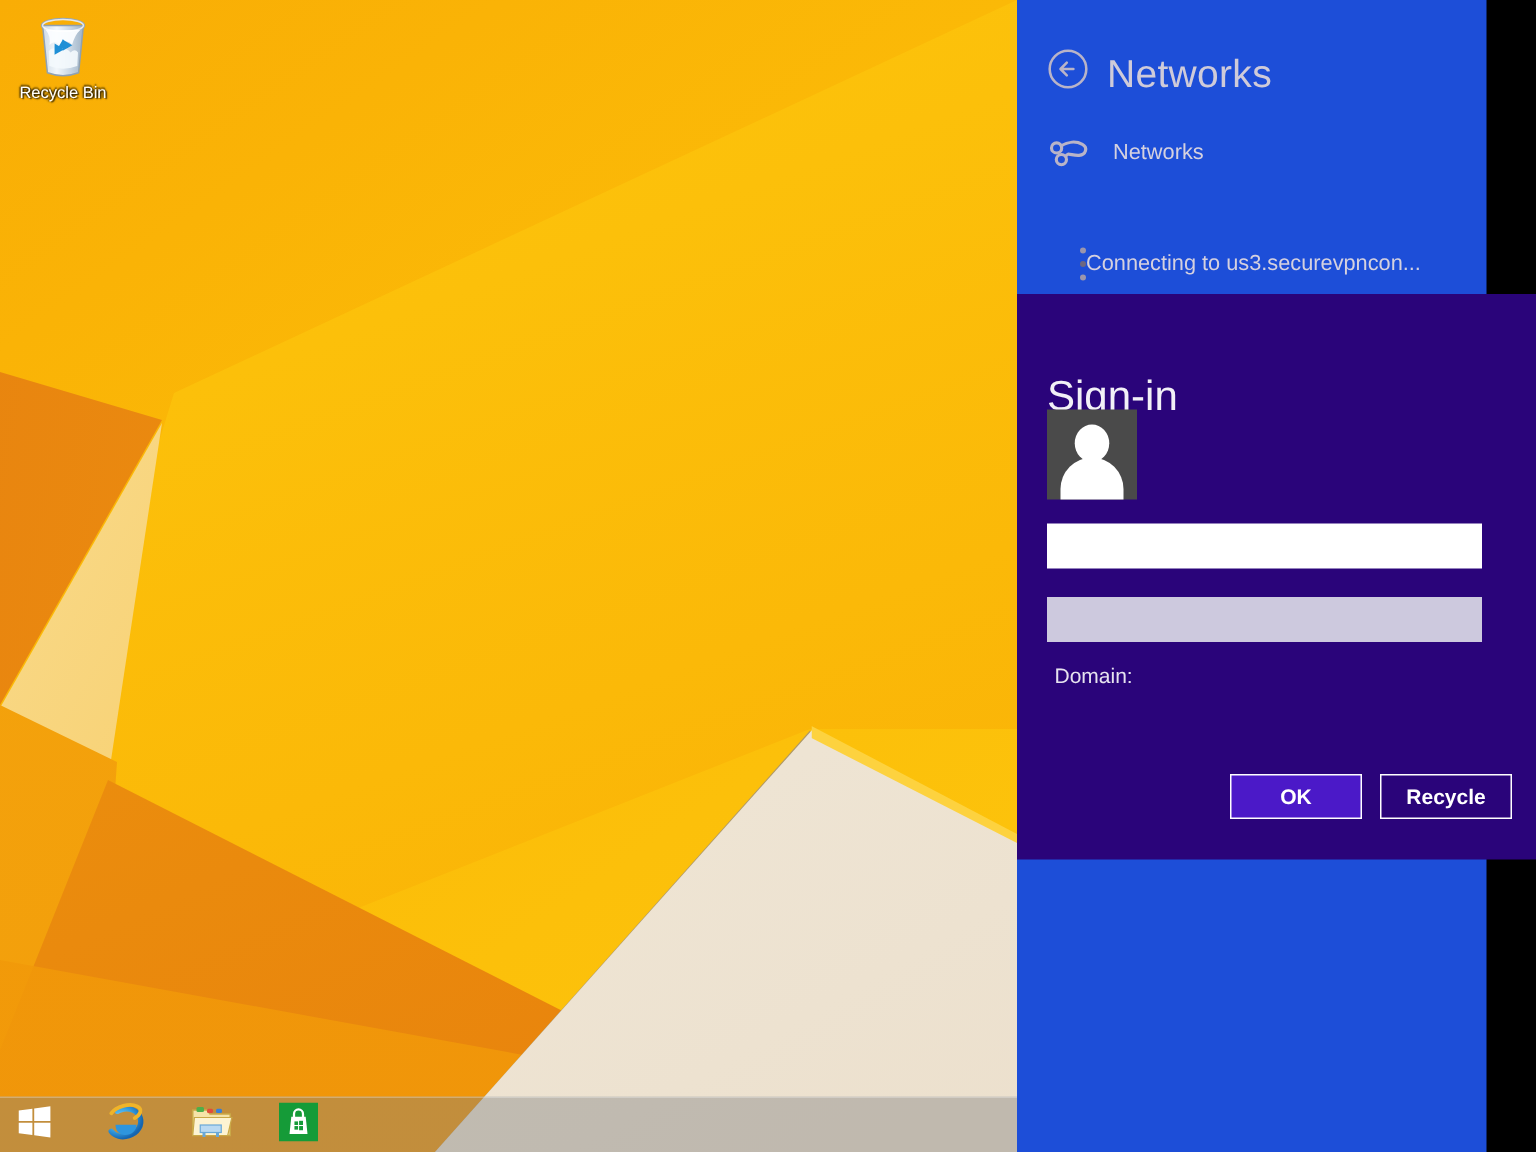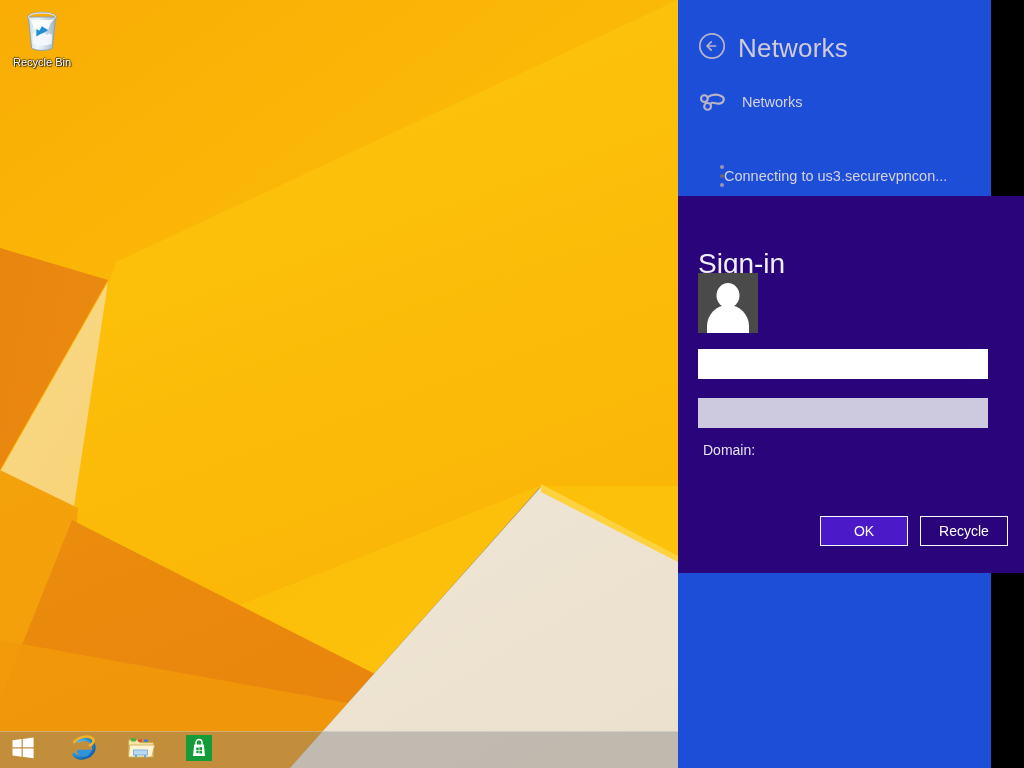--- a/index.html
+++ b/index.html
@@ -112,21 +112,21 @@
          font-family:"Liberation Sans",sans-serif;font-size:14px;color:#222;padding:0 6px;box-sizing:border-box;}
   #user-field{top:153px;background:#ffffff;}
   #pass-field{top:202px;background:#cdc9de;}
 
   #domain-label{position:absolute;left:25px;top:246px;font-size:14px;color:#e6e3ef;text-align:center;}
 
   #btn-row{position:absolute;right:16px;top:320px;display:flex;gap:12px;}
   .btn{
     height:30px;min-width:88px;padding:0 14px;box-sizing:border-box;
     border:1px solid #ffffff;background:transparent;color:#ffffff;
-    font-family:"Liberation Sans",sans-serif;font-size:14px;font-weight:normal;
+    font-family:"Liberation Sans",sans-serif;font-size:14px;font-weight:bold;
     display:flex;align-items:center;justify-content:center;cursor:default;
   }
   #ok-button{background:#4b19c8;border:1px solid #ffffff;outline:1px solid transparent;}
   #cancel-button{background:transparent;}
 </style>
 </head>
 <body>
 
 <div id="root">
 

